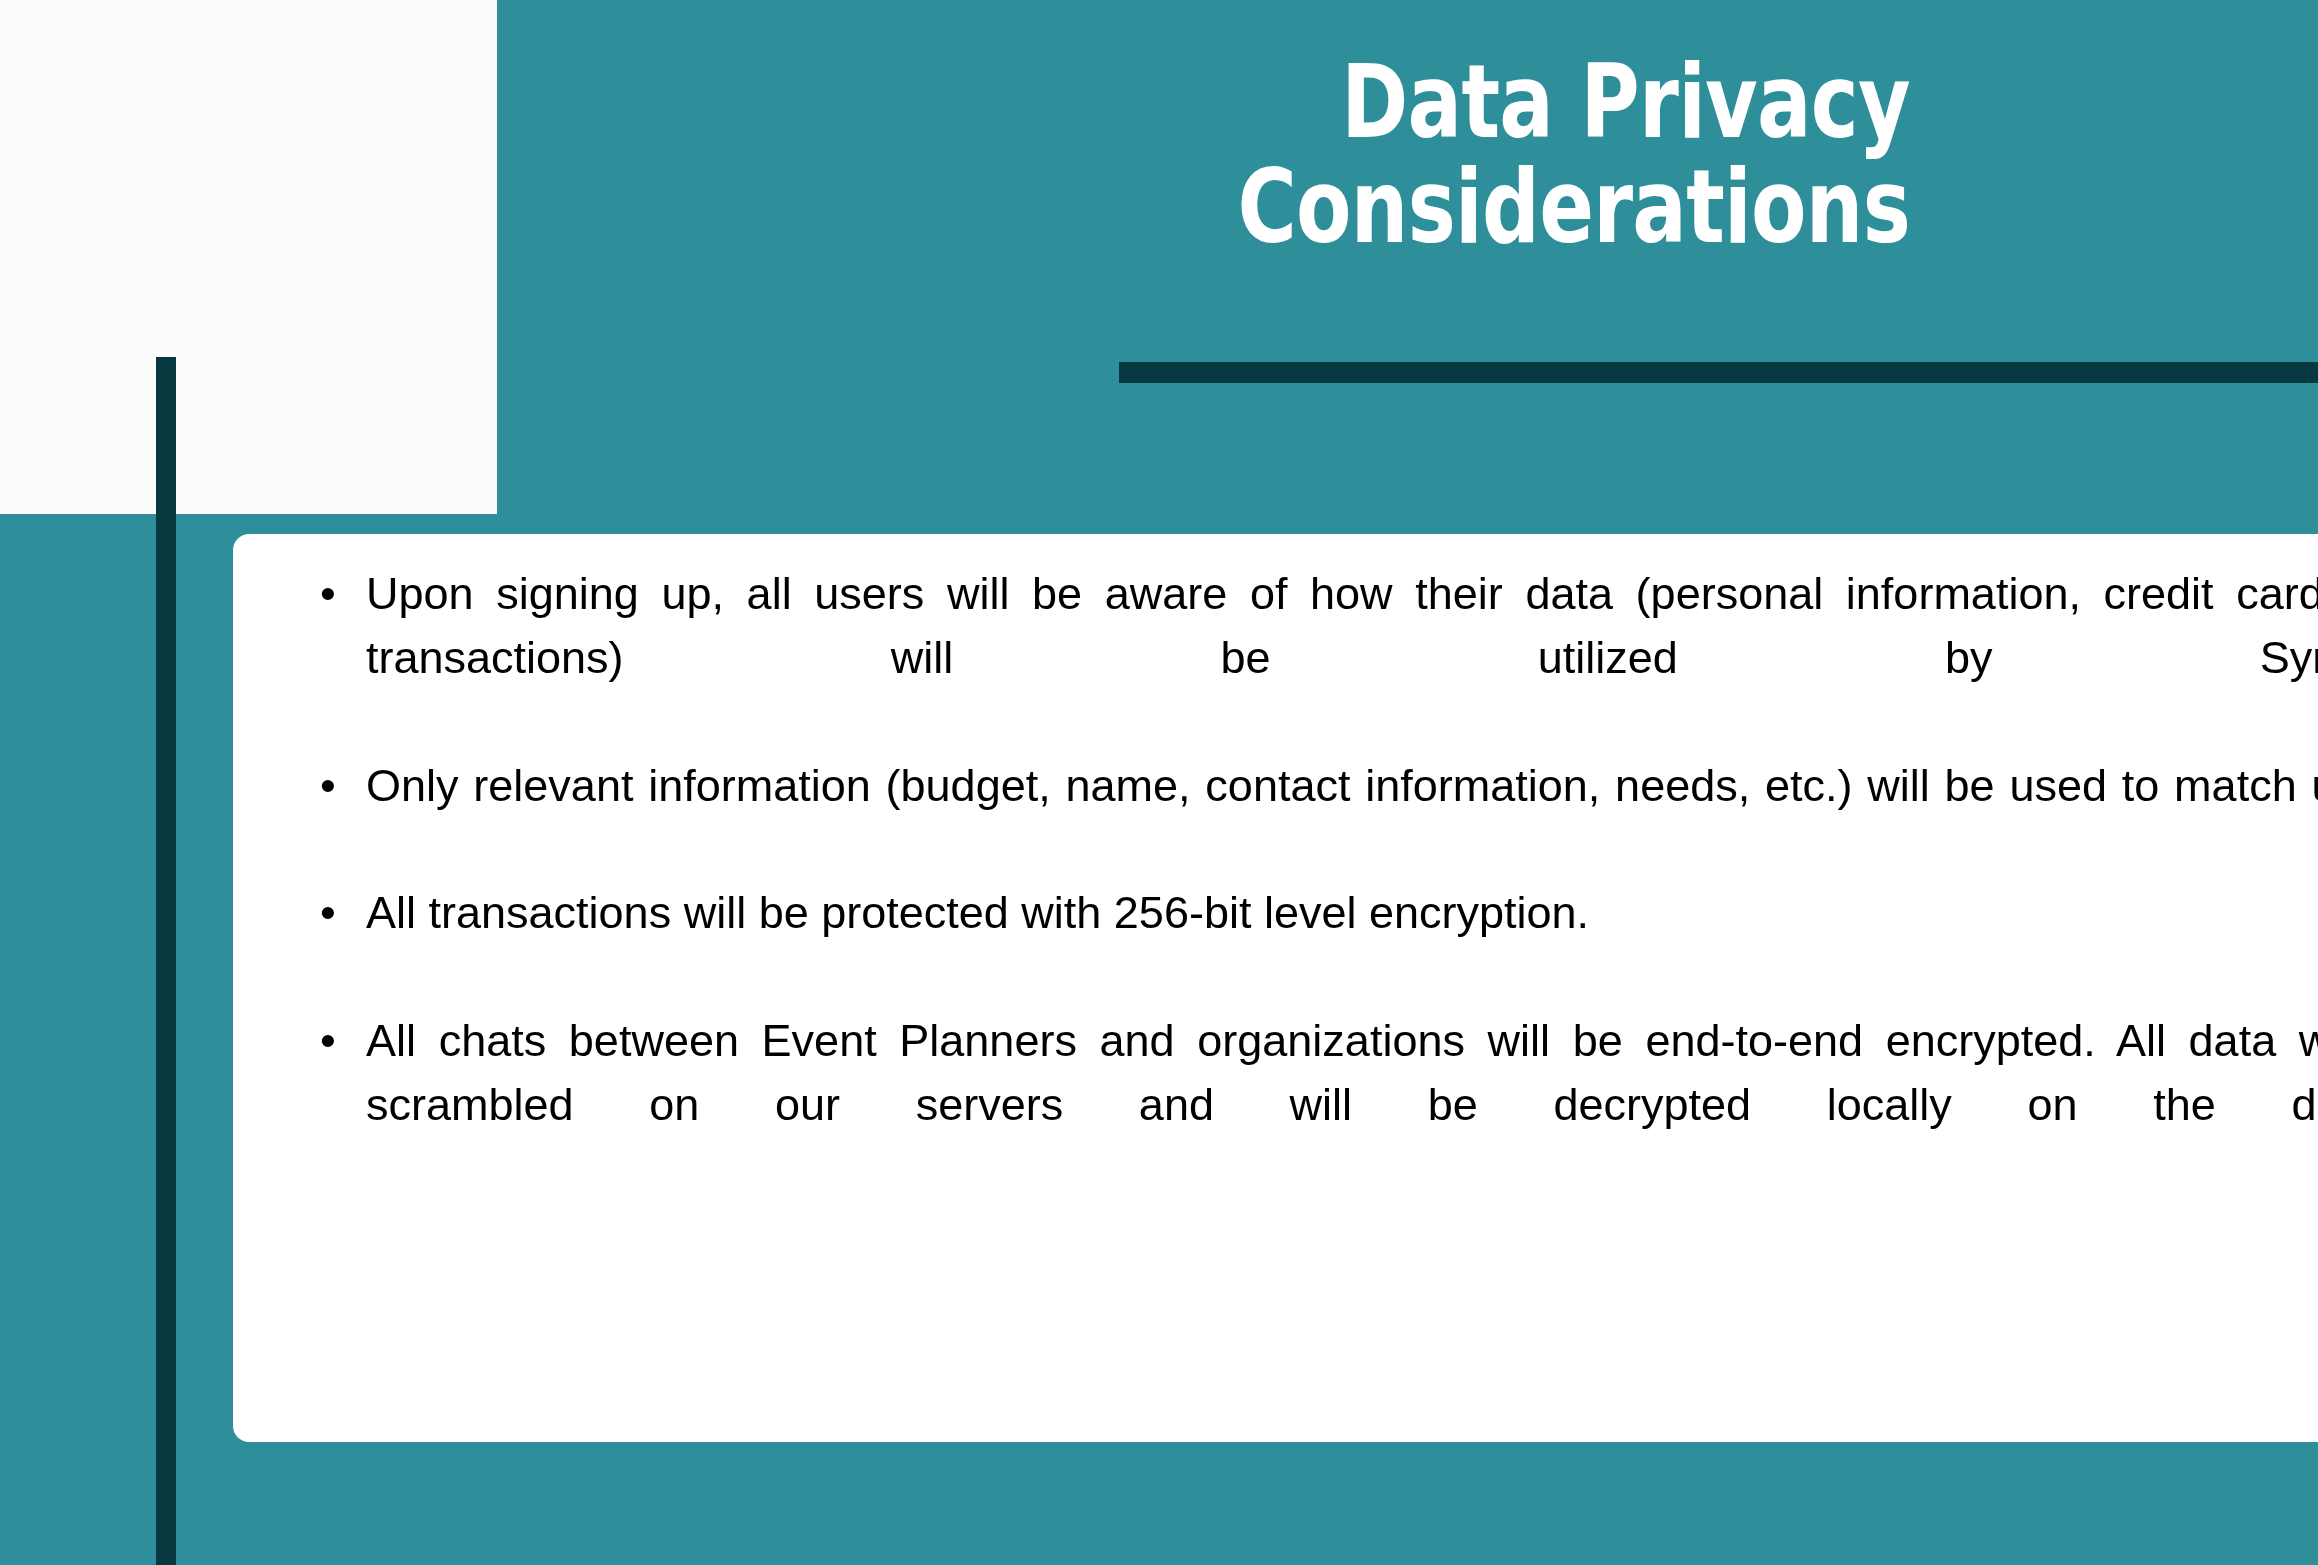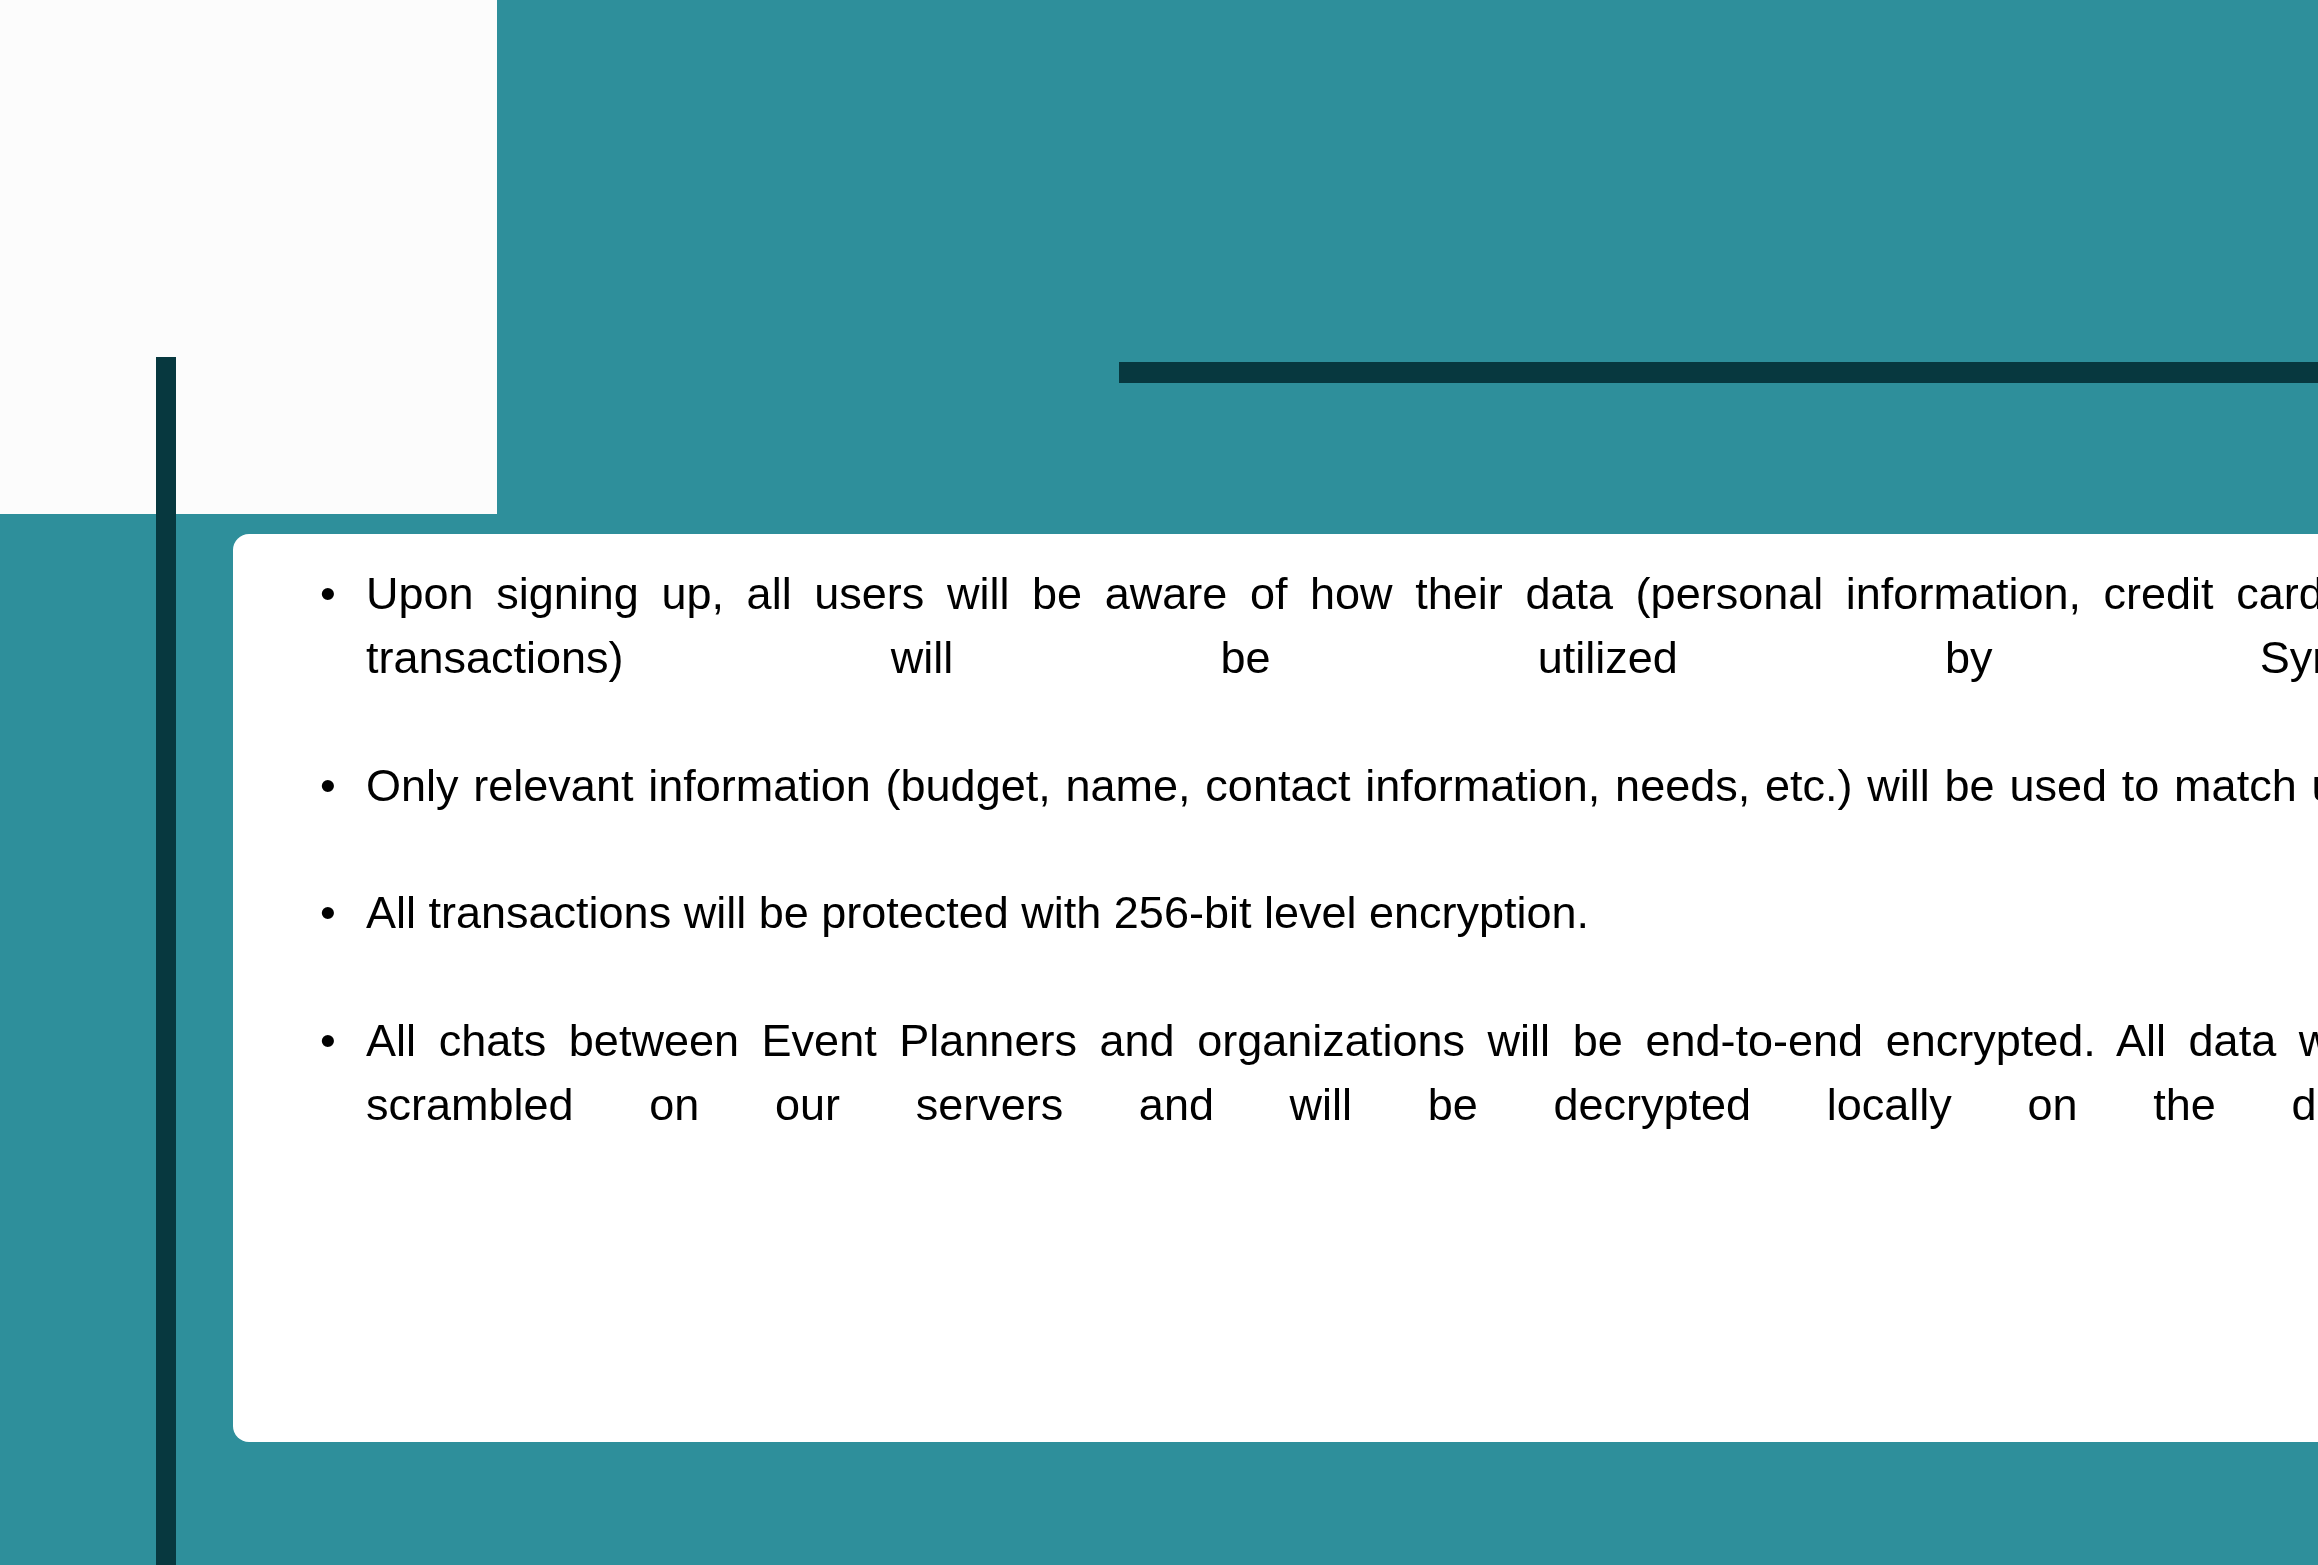--- a/index.html
+++ b/index.html
@@ -130,20 +130,24 @@
 </style>
 </head>
 <body>
 
 <div id="slide">
 
   <div class="deco-white-block"></div>
   <div class="deco-hbar"></div>
   <div class="deco-vbar"></div>
 
+  <div class="title-block">
+    <span class="title-line1">Data Privacy</span>
+    <span class="title-line2">Considerations</span>
+  </div>
 
   <div class="content-card">
     <ul class="bullet-list">
       <li class="bullet-item">
         <span class="dot">•</span>
         <span class="txt">Upon signing up, all users will be aware of how their data (personal information, credit card, and transactions) will be utilized by Synergy.</span>
       </li>
       <li class="bullet-item">
         <span class="dot">•</span>
         <span class="txt">Only relevant information (budget, name, contact information, needs, etc.) will be used to match users.</span>

